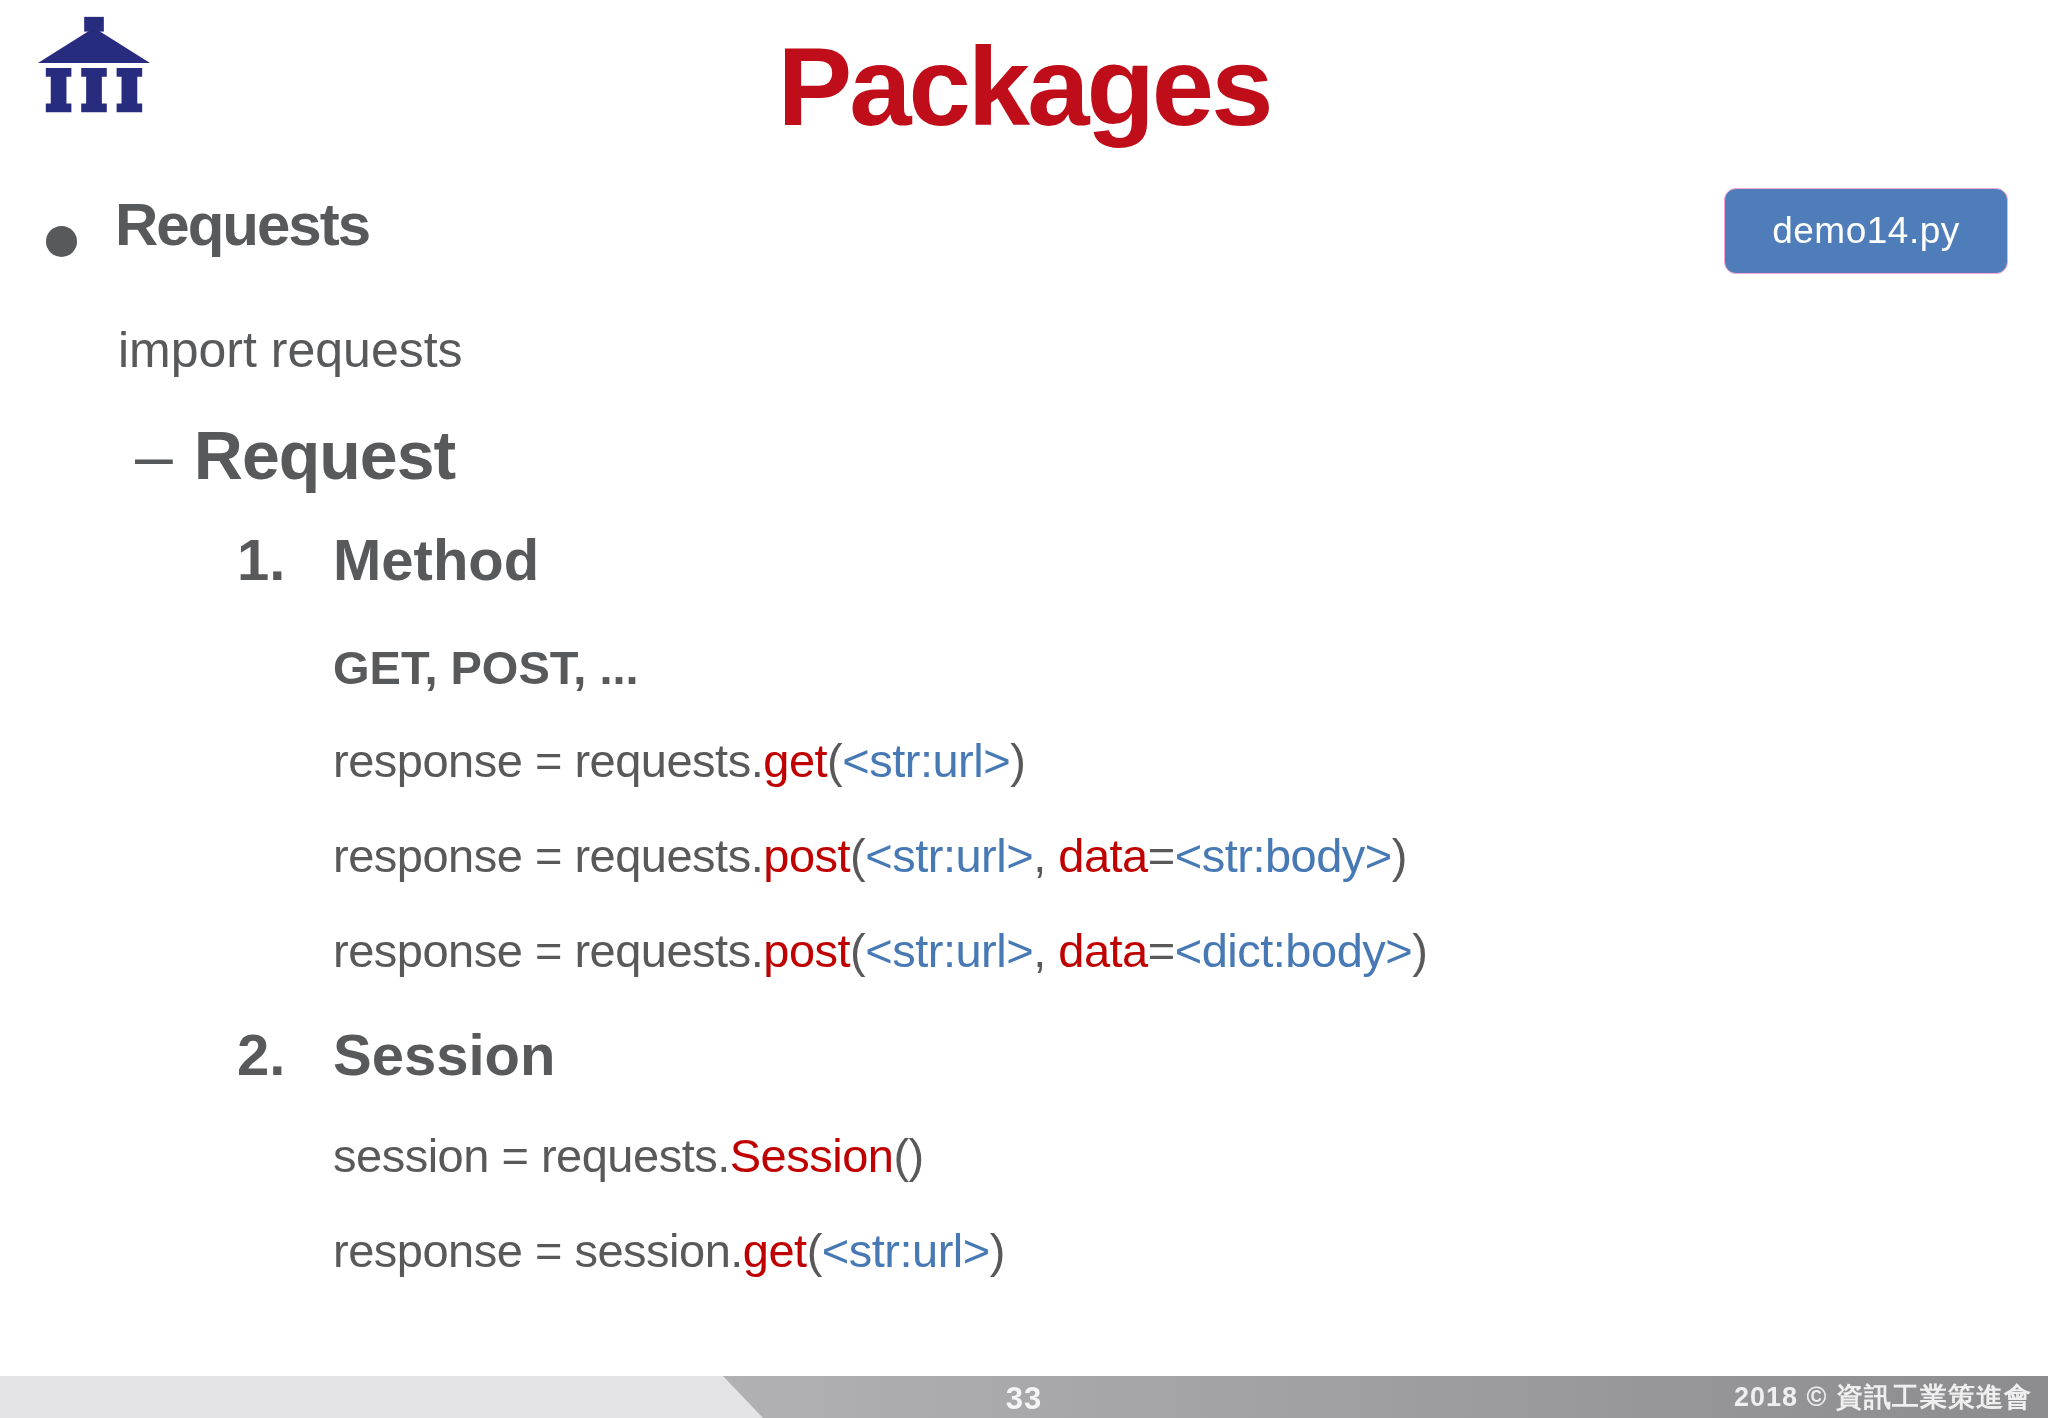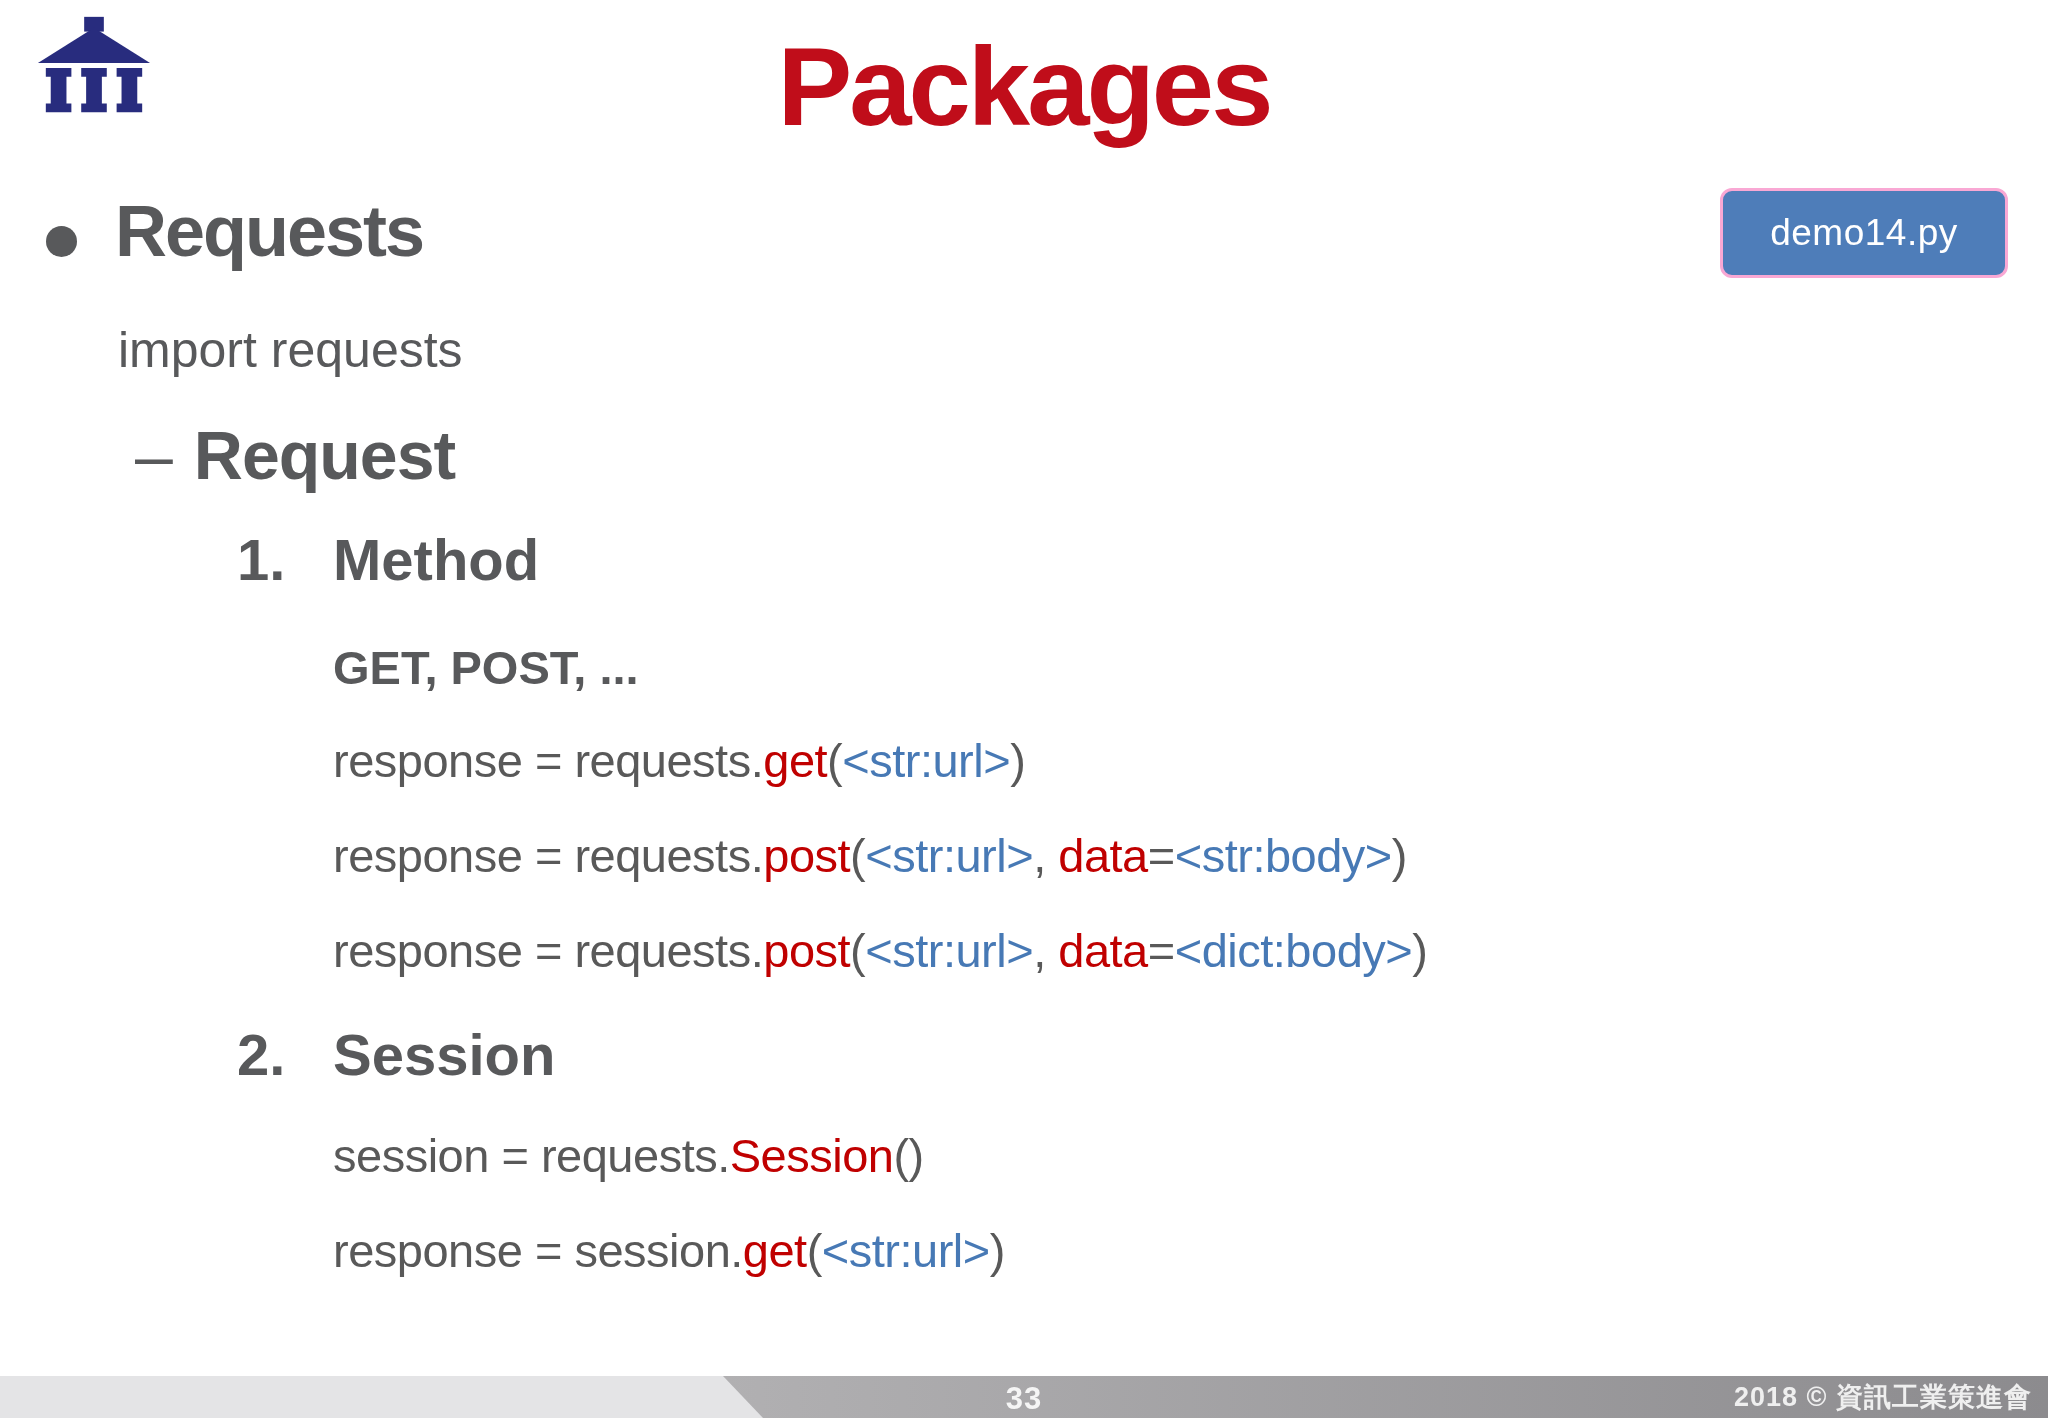--- a/index.html
+++ b/index.html
@@ -36,21 +36,21 @@
   }
 
   
   .demo-badge {
     position: absolute;
     top: 188px;
     right: 40px;
     width: 282px;
     height: 84px;
     background: #4E7DB9;
-    border: 3px solid #f9a8d4;
+    border: 1px solid #f9a8d4;
     border-radius: 12px;
     display: flex;
     align-items: center;
     justify-content: center;
     color: #ffffff;
     font-size: 37px;
     letter-spacing: 0.5px;
   }
 
   
@@ -60,21 +60,21 @@
     top: 226px;
     width: 31px;
     height: 31px;
     border-radius: 50%;
     background: #58595B;
   }
   .h-requests {
     position: absolute;
     left: 115px;
     top: 192px;
-    font-size: 72px;
+    font-size: 60px;
     font-weight: 700;
     letter-spacing: -2px;
     color: #58595B;
     line-height: 1.1;
   }
   .import-line {
     position: absolute;
     left: 118px;
     top: 323px;
     font-size: 50px;

